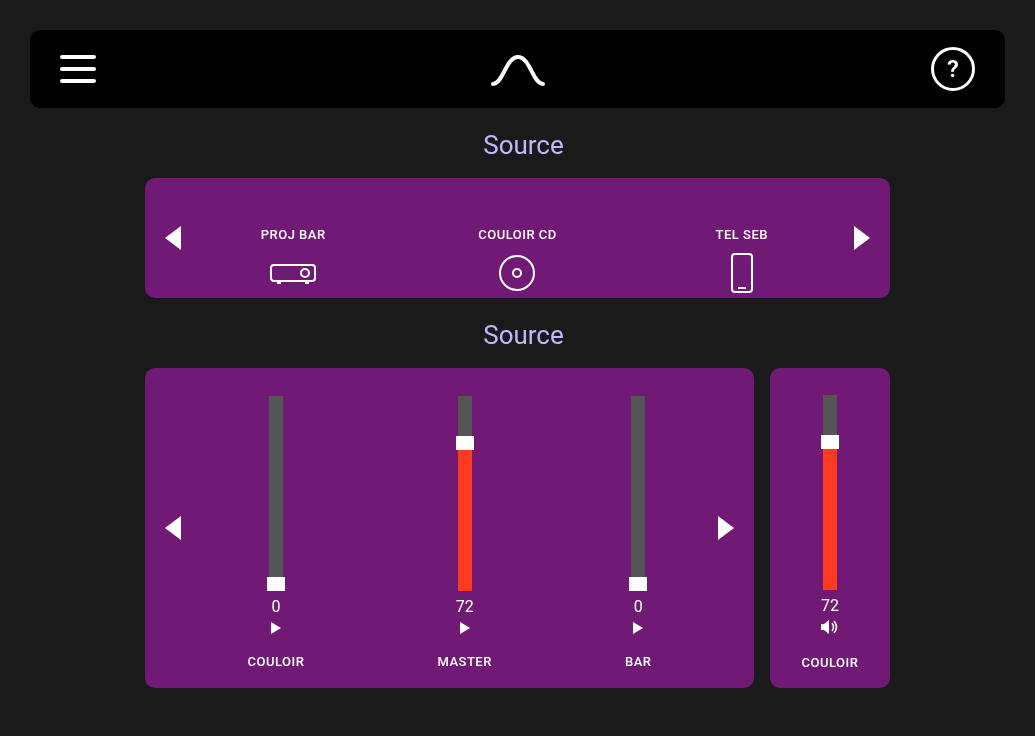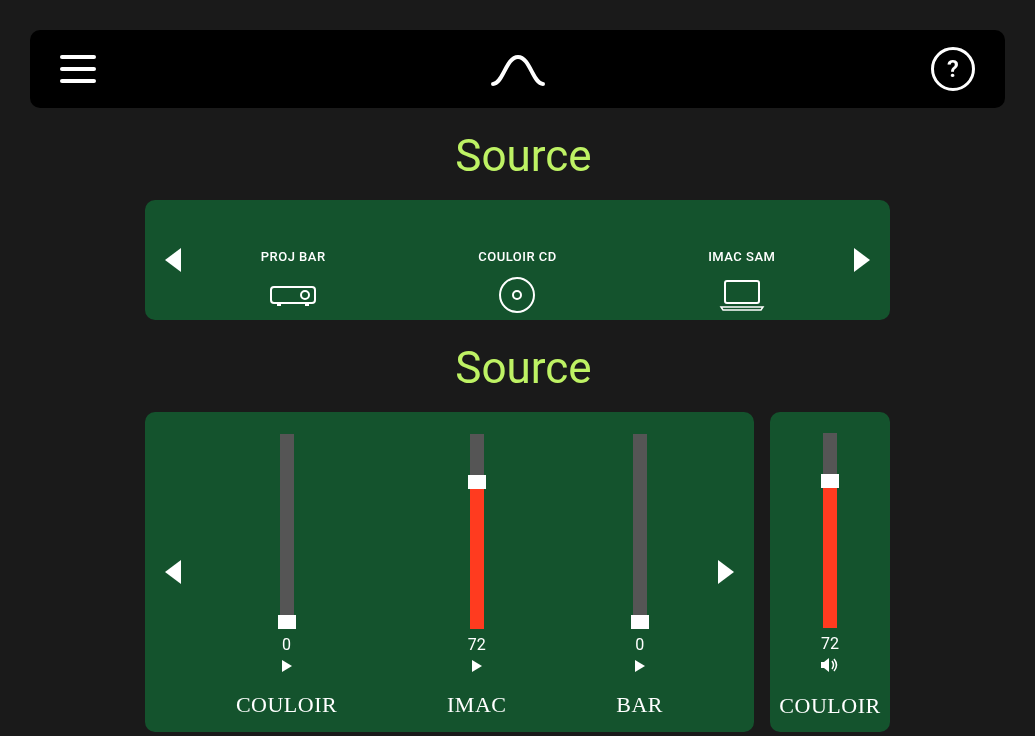--- a/index.html
+++ b/index.html
@@ -30,24 +30,24 @@
   .hamburger span{display:block;height:4px;background:#fff;border-radius:2px;}
   .logo{
     position:absolute;left:50%;top:50%;transform:translate(-50%,-50%);
   }
   .help{
     width:38px;height:38px;border:3px solid #fff;border-radius:50%;
     display:flex;align-items:center;justify-content:center;
     font-size:24px;font-weight:600;cursor:pointer;
   }
   .section-title{
-    text-align:center;font-size:44px;font-weight:400;margin:22px 0 18px 0;color:#bef264;padding-left:12px;
+    text-align:center;font-size:26px;font-weight:400;margin:22px 0 18px 0;color:#c4b5fd;padding-left:12px;
   }
   .panel{
-    background:#14532d;border-radius:10px;
+    background:#701a75;border-radius:10px;
   }
   .source-panel{
     margin:0 145px;
     height:120px;
     display:flex;align-items:center;
     padding:0 20px;box-sizing:border-box;
   }
   .nav-arrow{
     width:0;height:0;cursor:pointer;flex-shrink:0;
   }
@@ -99,21 +99,21 @@
   .fader-cap{
     position:absolute;left:-2px;right:-2px;height:14px;background:#fff;
   }
   .zone .value{
     font-size:16px;margin-top:6px;
   }
   .small-play{
     width:0;height:0;border-top:6px solid transparent;border-bottom:6px solid transparent;border-left:10px solid #fff;margin-top:6px;cursor:pointer;
   }
   .zone .name{
-    font-size:22px;font-weight:500;margin-top:20px;letter-spacing:0.5px;font-family:Liberation Serif, serif;
+    font-size:13px;font-weight:500;margin-top:20px;letter-spacing:0.5px;
   }
   .speaker-icon{
     margin-top:4px;
   }
   svg{display:block;}
 </style>
 </head>
 <body>
 
 <div class="topbar">
@@ -154,31 +154,31 @@
       <div class="label">COULOIR CD</div>
       <div class="icon-box">
         <svg width="40" height="40" viewBox="0 0 40 40">
             <circle cx="20" cy="20" r="17" stroke="#fff" stroke-width="2" fill="none"></circle>
             <circle cx="20" cy="20" r="4" stroke="#fff" stroke-width="2" fill="none"></circle>
           </svg>
       </div>
     </div>
 
 
+
+
     <div class="source-item">
-      <div class="label">IMAC SAM</div>
+      <div class="label">TEL SEB</div>
       <div class="icon-box">
-        <svg width="50" height="36" viewBox="0 0 50 36">
-            <rect x="8" y="4" width="34" height="22" rx="2" stroke="#fff" stroke-width="2" fill="none"></rect>
-            <path d="M4 30 L46 30 L44 33 L6 33 Z" stroke="#fff" stroke-width="1.5" fill="none"></path>
-          </svg>
-      </div>
-    </div>
-
-
+        <svg width="26" height="42" viewBox="0 0 26 42">
+            <rect x="3" y="2" width="20" height="38" rx="3" stroke="#fff" stroke-width="2" fill="none"></rect>
+            <line x1="9" y1="36" x2="17" y2="36" stroke="#fff" stroke-width="2"></line>
+          </svg>
+      </div>
+    </div>
 
   </div>
   <div class="nav-arrow nav-right"></div>
 </div>
 
 <div class="section-title">Source</div>
 <div class="zones-row">
   <div class="panel zones-panel">
     <div class="nav-arrow nav-left"></div>
     <div class="zone-items">
@@ -193,21 +193,21 @@
         <div class="name">COULOIR</div>
       </div>
 
       <div class="zone">
         <div class="fader-track">
           <div class="fader-fill" style="height:72%"></div>
           <div class="fader-cap" style="bottom:72%"></div>
         </div>
         <div class="value">72</div>
         <div class="small-play"></div>
-        <div class="name">IMAC</div>
+        <div class="name">MASTER</div>
       </div>
 
       <div class="zone">
         <div class="fader-track">
           <div class="fader-fill" style="height:0%"></div>
           <div class="fader-cap" style="bottom:0%"></div>
         </div>
         <div class="value">0</div>
         <div class="small-play"></div>
         <div class="name">BAR</div>

